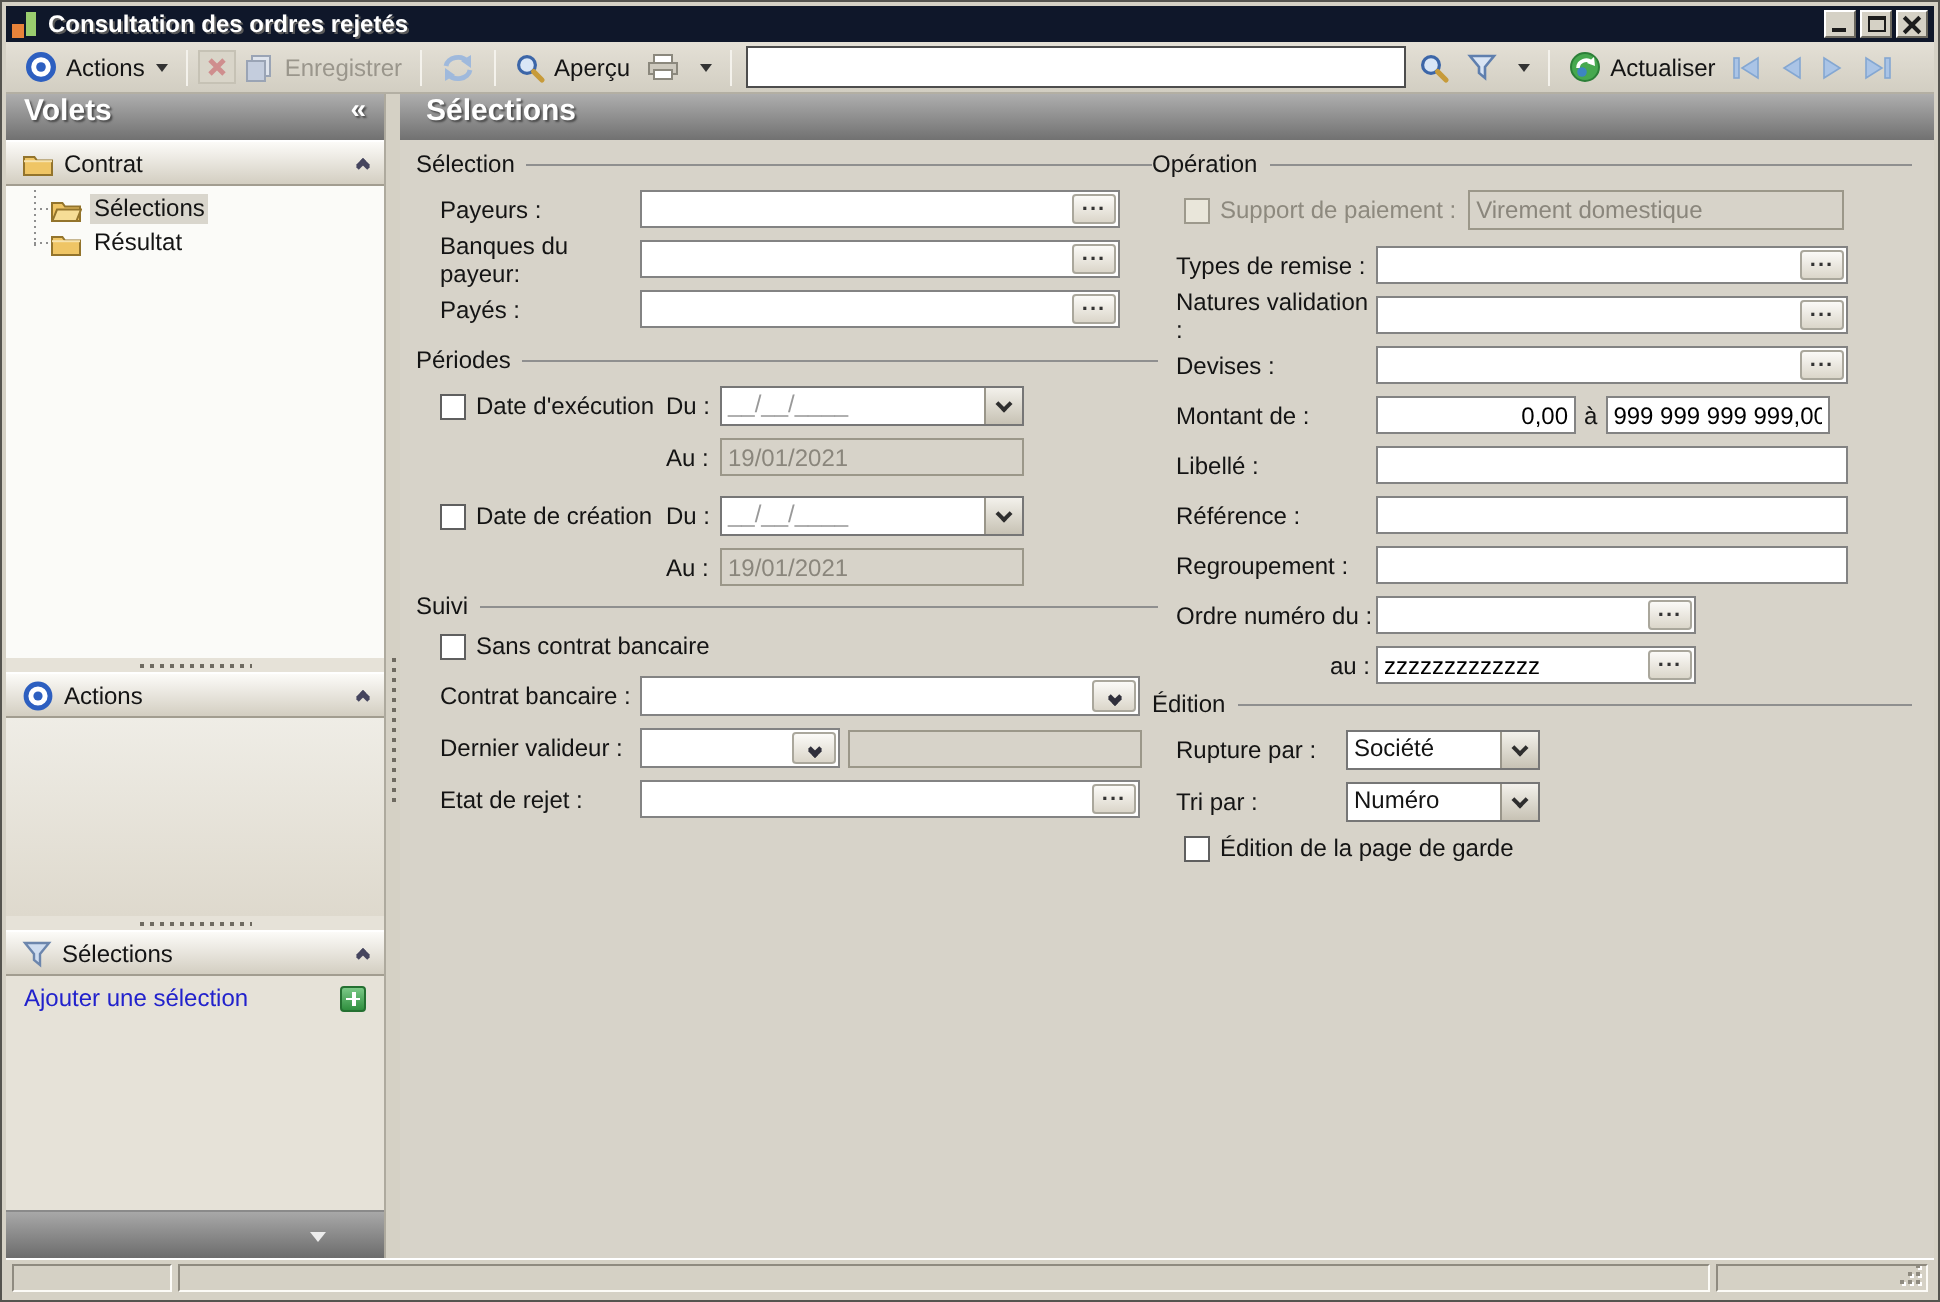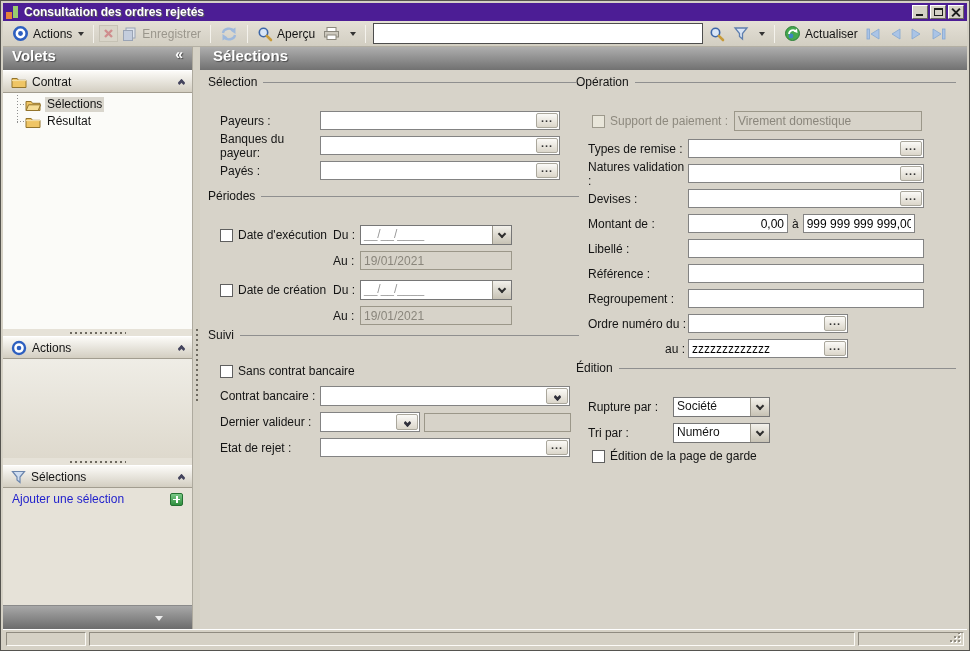--- a/index.html
+++ b/index.html
@@ -1,21 +1,21 @@
 <!DOCTYPE html>
 <html><head>
 <meta charset="utf-8">
 <style>
   *{box-sizing:border-box;margin:0;padding:0}
   html,body{width:970px;height:651px}
   body{font-family:"Liberation Sans",sans-serif;font-size:12px;color:#141414;background:#cfccc2;position:relative;overflow:hidden}
   .frame{position:absolute;inset:0;border:1px solid #55544f;background:#d5d1c5;padding:2px;display:flex;flex-direction:column}
 
   
-  .titlebar{height:18px;flex:none;background:#4c1d95;display:flex;align-items:center;padding:0 3px}
+  .titlebar{height:18px;flex:none;background:#0f172a;display:flex;align-items:center;padding:0 3px}
   .app-icon{width:13px;height:13px;position:relative;margin-right:5px;flex:none}
   .app-icon .sq-orange{position:absolute;left:0;bottom:0;width:6px;height:7px;background:#e8833a}
   .app-icon .sq-green{position:absolute;right:1px;top:0;width:5px;height:12px;background:#9acd6e}
   .title-text{color:#fff;font-weight:bold;font-size:12px;text-shadow:1px 1px 0 #5a5a5a;white-space:nowrap}
   .win-btns{margin-left:auto;display:flex;gap:2px}
   .win-btn{width:16px;height:14px;background:#d5d1c5;border:1px solid;border-color:#fff #6a675e #6a675e #fff;position:relative;cursor:pointer}
   .g-min{position:absolute;left:3px;bottom:2px;width:7px;height:2px;background:#1c1c1c}
   .g-max{position:absolute;left:3px;top:2px;width:9px;height:8px;border:1px solid #1c1c1c;border-top-width:2px}
   .g-x::before,.g-x::after{content:"";position:absolute;left:6px;top:1px;width:2px;height:11px;background:#1c1c1c}
   .g-x::before{transform:rotate(45deg)}.g-x::after{transform:rotate(-45deg)}
@@ -64,21 +64,21 @@
   .vsplit{width:7px;flex:none;position:relative;background:#d5d1c5;cursor:col-resize}
   .vsplit .dots{position:absolute;left:3px;top:282px;width:2px;height:72px;background-image:repeating-linear-gradient(to bottom,#6e6a60 0 2px,transparent 2px 5px)}
 
   
   .main{flex:1;display:flex;flex-direction:column;min-width:0}
   .main .panel-header{padding-left:13px}
   .form{flex:1;background:#d7d3c9;position:relative}
   .col{position:absolute;top:0}
   .col-left{left:8px;width:371px}
   .col-right{left:376px;width:380px}
-  .group{border-top:1px solid #8f8f8f;margin-top:16px;position:relative;padding:28px 0 0 12px}
+  .group{border-top:1px solid #8f8f8f;margin-top:16px;position:relative;padding:12px 0 0 12px}
   .col>.group:first-child{margin-top:12px}
   .glabel{position:absolute;top:-8px;left:0;background:#d7d3c9;padding-right:6px;line-height:15px}
   .frow{display:flex;align-items:center;margin-bottom:6px;height:19px}
   .frow.tall{height:20px}
   .flabel{width:100px;flex:none}
   .flabel.right{text-align:right;padding-right:3px}
 
   .xfield{position:relative;height:19px;background:#fff;border:1px solid #838383;flex:none}
   .xfield input{position:absolute;inset:0;border:0;background:transparent;padding:0 25px 0 3px;font:12px "Liberation Sans",sans-serif;outline:none}
   .btn-inset{position:absolute;right:1px;top:1px;bottom:1px;width:22px;background:linear-gradient(#fbfaf7,#dbd6ca);border:1px solid #aaa79c;border-radius:2px;display:flex;align-items:center;justify-content:center;cursor:pointer}

